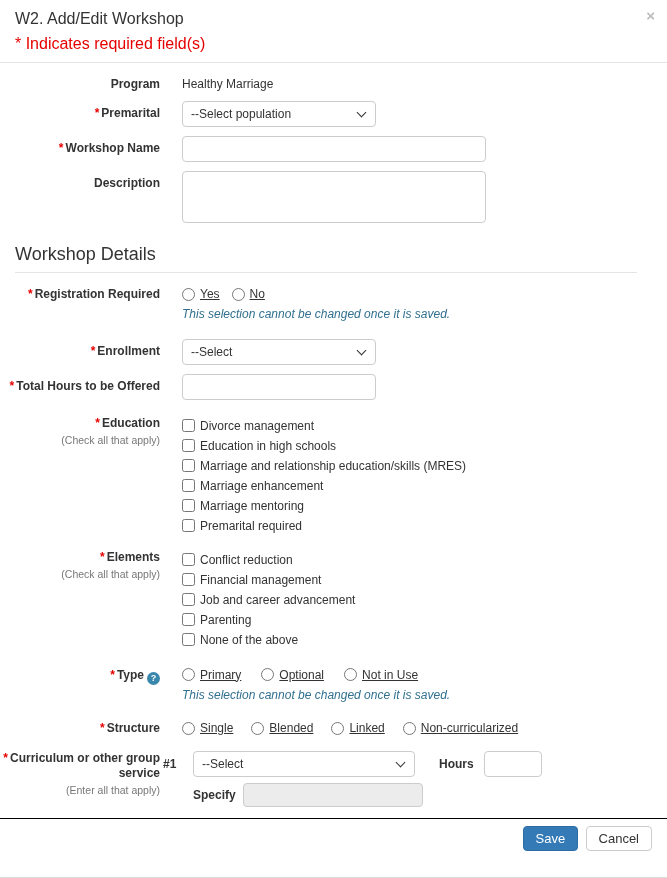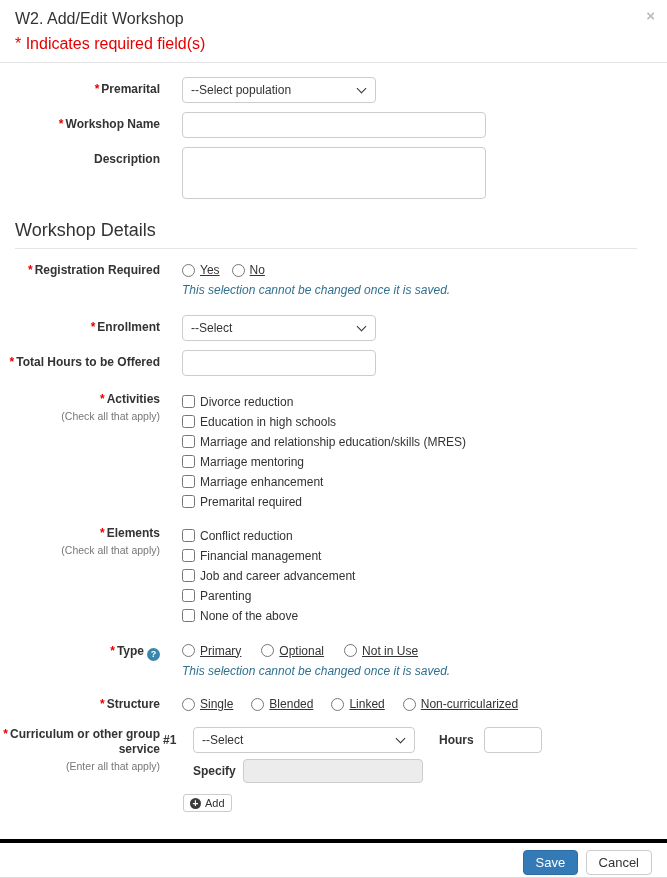--- a/index.html
+++ b/index.html
@@ -104,40 +104,44 @@
   }
   .plus-circle {
     display: inline-block; width: 11px; height: 11px; border-radius: 50%;
     background: #3b3b3b; color: #fff; font-size: 10px; font-weight: bold;
     line-height: 11px; text-align: center;
   }
 
   
   .modal-footer {
     position: absolute; left: 0; right: 0; bottom: 0;
-    border-top: 4px solid #000000;
-    padding: 7px 15px 2px; text-align: right; background: #fff;
+    border-top: 1px solid #000000;
+    padding: 7px 15px 26px; text-align: right; background: #fff;
   }
   .btn { font-family: "Liberation Sans", sans-serif; font-size: 13px; border-radius: 4px; padding: 4px 12px; cursor: pointer; }
   .btn-primary { background: #337ab7; border: 1px solid #2e6da4; color: #fff; }
   .btn-default { background: #fff; border: 1px solid #ccc; color: #333; margin-left: 4px; }
 </style>
 </head>
 <body>
 
 <div class="modal">
 
   <div class="modal-header">
     <div class="modal-title">W2. Add/Edit Workshop</div>
     <div class="required-note">* Indicates required field(s)</div>
     <button class="close-x">×</button>
   </div>
 
   <div class="modal-body">
 
+    <div class="form-row">
+      <div class="label-col no-pad">Program</div>
+      <div class="ctrl-col static-value">Healthy Marriage</div>
+    </div>
 
     <div class="form-row">
       <div class="label-col">
         <span class="req-star">*</span><span>Premarital</span>
       </div>
       <div class="ctrl-col">
         <span class="select-wrap">
           <select class="sel-sm">
             <option>--Select population</option>
           </select>
@@ -201,43 +205,43 @@
       <div class="label-col">
         <span class="req-star">*</span><span>Total Hours to be Offered</span>
       </div>
       <div class="ctrl-col">
         <input type="text" class="input-sm" value="" style="">
       </div>
     </div>
 
     <div class="form-row" style="margin-bottom:14px">
       <div class="label-col no-pad">
-        <div><span class="req-star">*</span><span>Activities</span></div>
+        <div><span class="req-star">*</span><span>Education</span></div>
         <div class="sub-hint">(Check all that apply)</div>
       </div>
       <div class="ctrl-col check-list">
         <label class="check-item">
             <input type="checkbox" style="">
-            <span>Divorce reduction</span>
+            <span>Divorce management</span>
           </label>
         <label class="check-item">
             <input type="checkbox" style="">
             <span>Education in high schools</span>
           </label>
         <label class="check-item">
             <input type="checkbox" style="">
             <span>Marriage and relationship education/skills (MRES)</span>
           </label>
         <label class="check-item">
             <input type="checkbox" style="">
+            <span>Marriage enhancement</span>
+          </label>
+        <label class="check-item">
+            <input type="checkbox" style="">
             <span>Marriage mentoring</span>
-          </label>
-        <label class="check-item">
-            <input type="checkbox" style="">
-            <span>Marriage enhancement</span>
           </label>
         <label class="check-item">
             <input type="checkbox" style="">
             <span>Premarital required</span>
           </label>
       </div>
     </div>
 
     <div class="form-row" style="margin-bottom:18px">
       <div class="label-col no-pad">

